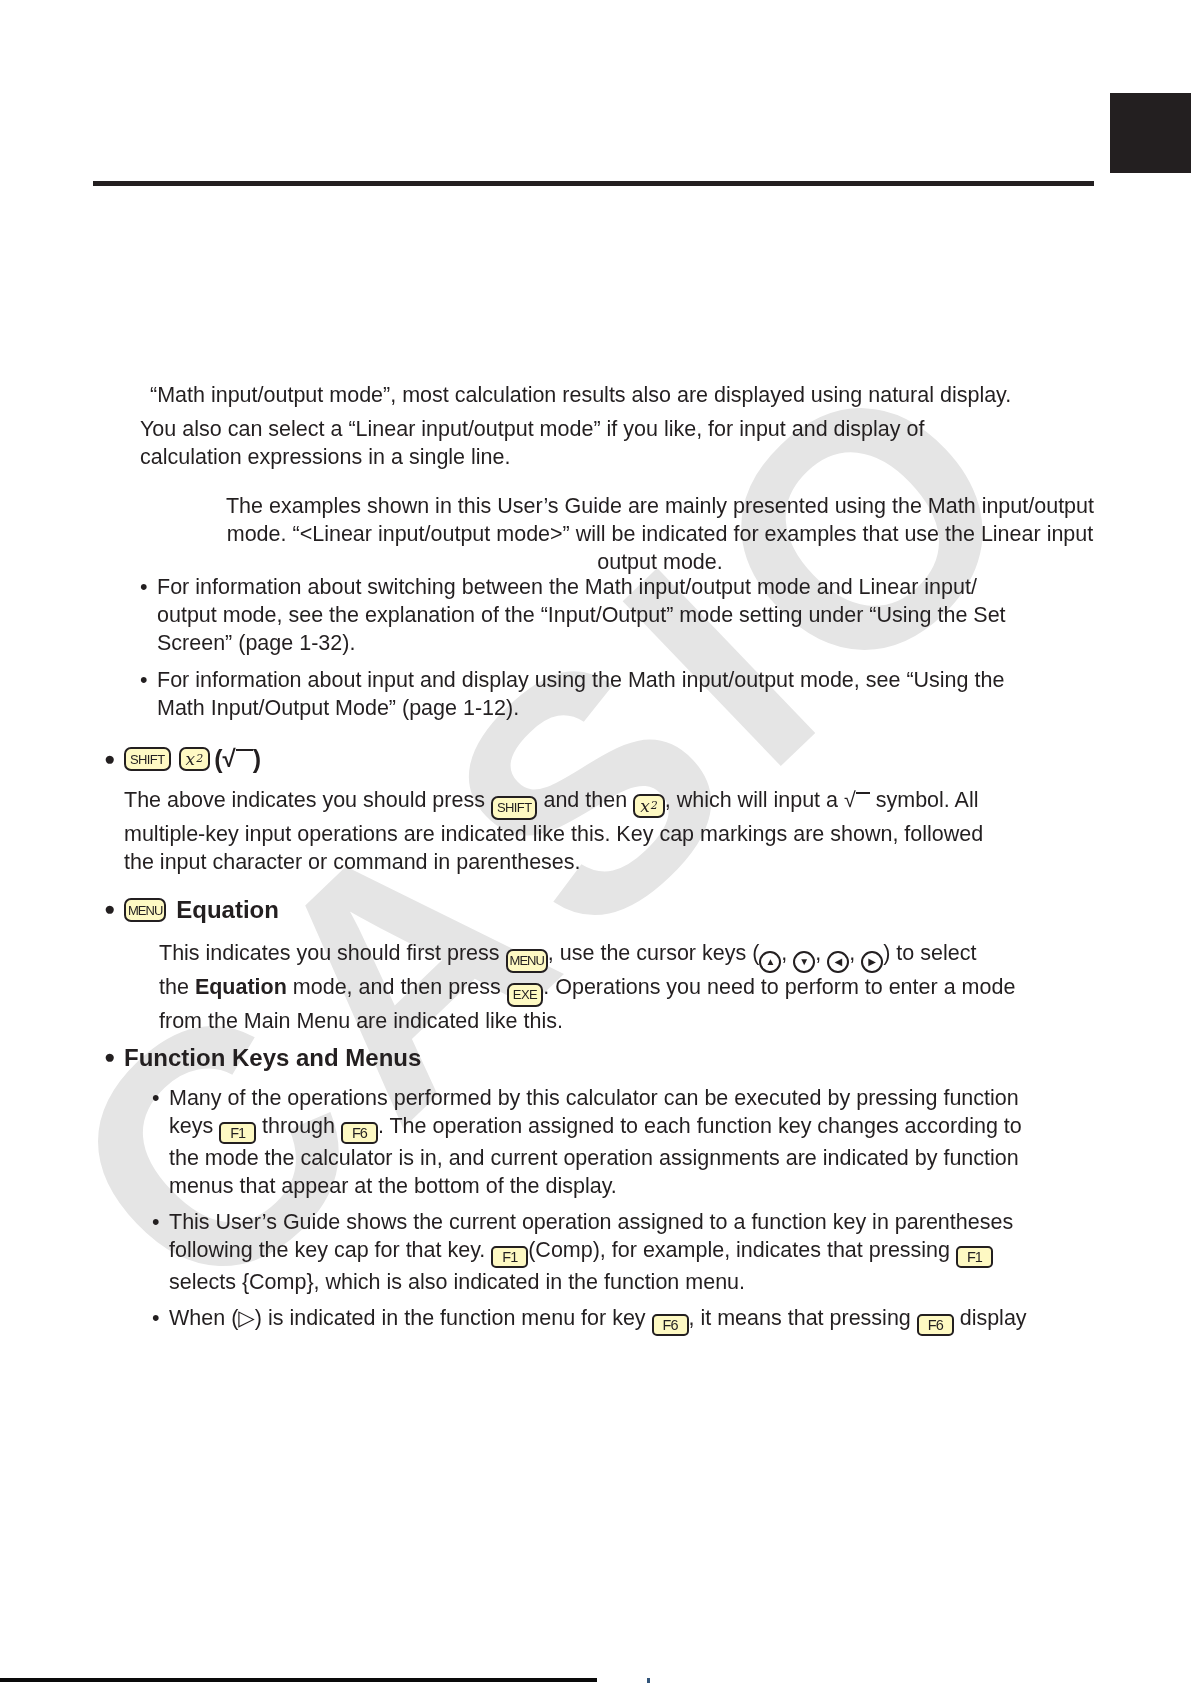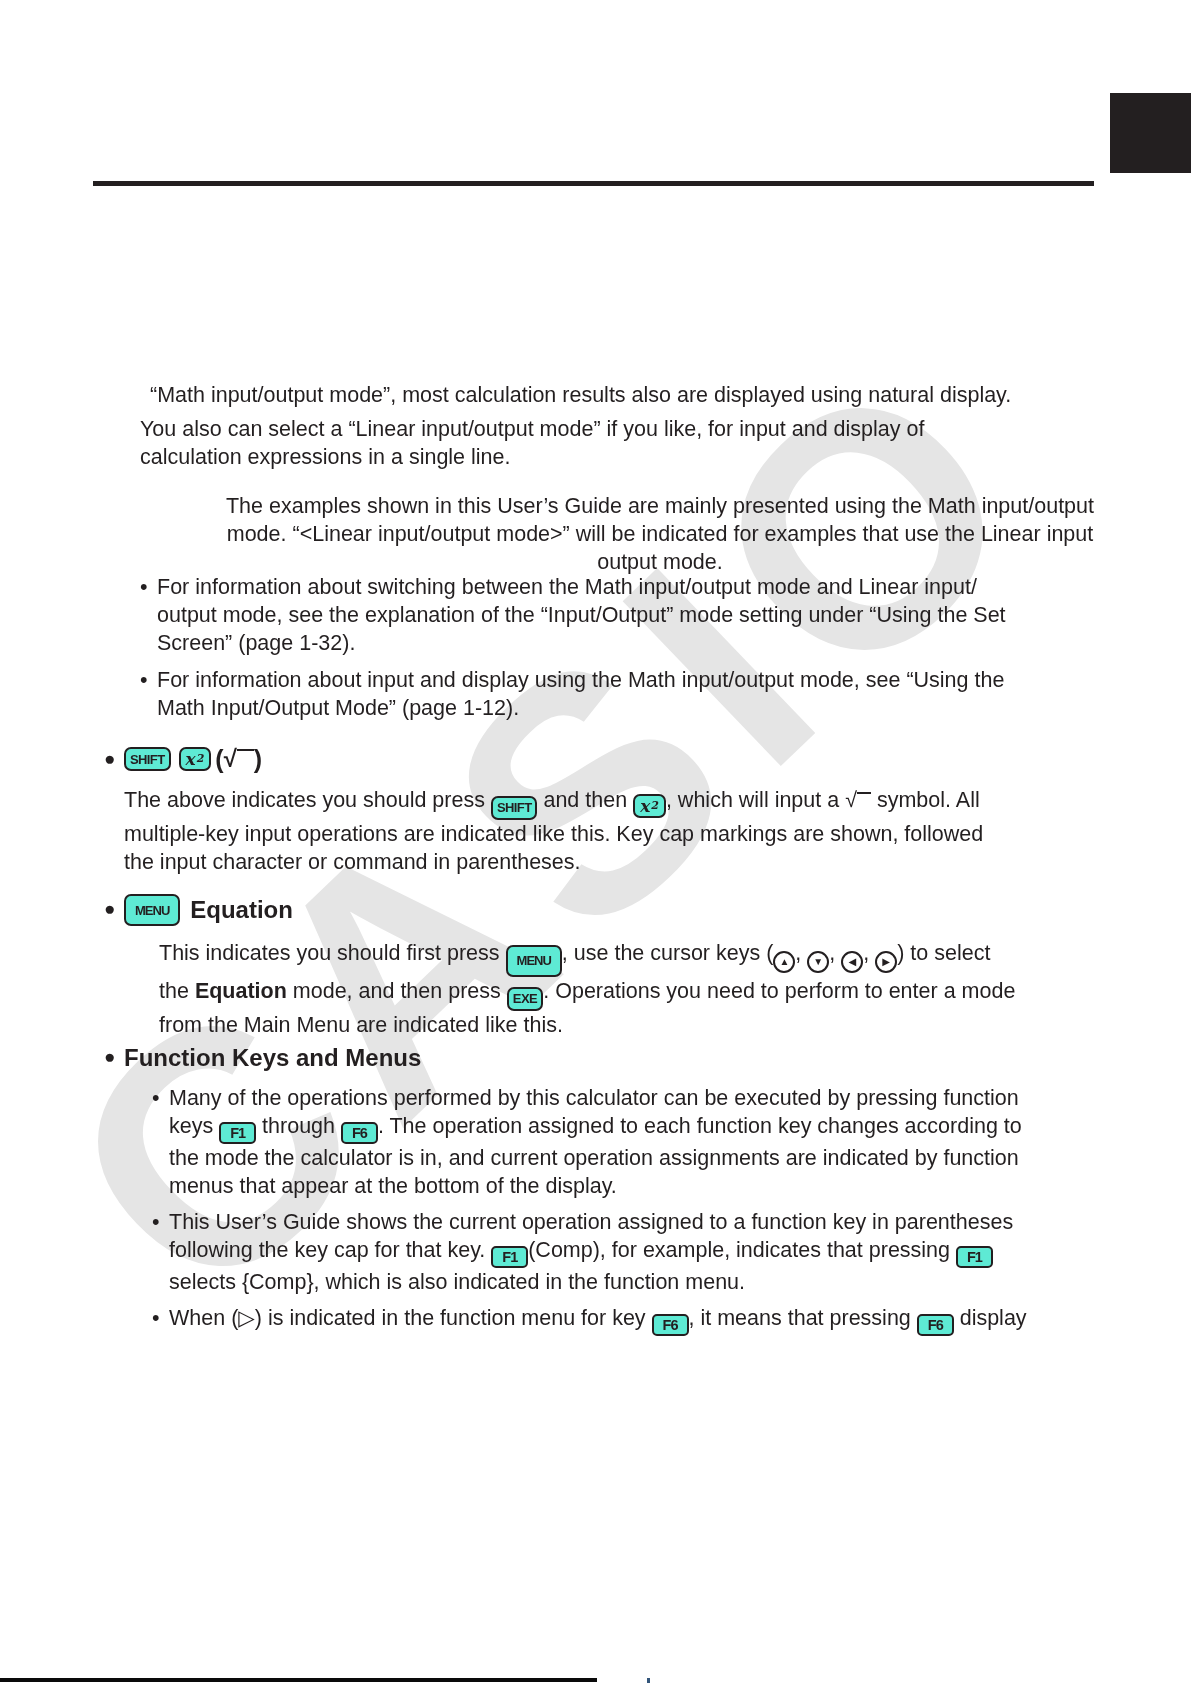--- a/index.html
+++ b/index.html
@@ -45,25 +45,25 @@
   #sec1-body{margin-top:12px;width:1000px;}
   #sec2-body{margin-top:13px;width:1000px;margin-left:35px;}
   .subbullet{display:flex;margin-left:28px;width:980px;}
   .subbullet .dot{flex:0 0 17px;font-size:21.5px;line-height:28px;}
   #sub1{margin-top:10px;}
   #sub2{margin-top:8px;}
   #sub3{margin-top:8px;}
   
   .keycap{
     display:inline-flex;align-items:center;justify-content:center;
-    border:2.5px solid #231f20;border-radius:7px;font-weight:bold;
-    background:#5eead4;box-sizing:border-box;
+    border:2.5px solid #231f20;border-radius:7px;font-weight:normal;
+    background:#fef9c3;box-sizing:border-box;
   }
   .k-shift{height:24px;padding:0 4px;font-size:13px;letter-spacing:-0.6px;}
-  .k-menu{height:32px;padding:0 9px;font-size:13px;letter-spacing:-1px;text-align:right;}
+  .k-menu{height:24px;padding:0 2px;font-size:13px;letter-spacing:-1px;text-align:right;}
   .k-exe{height:24px;padding:0 4px;font-size:13px;letter-spacing:-0.5px;}
   .k-x2{height:24px;padding:0 5px;font-size:17px;
         font-family:"DejaVu Serif",serif;font-style:italic;}
   .k-x2 sup{font-size:11px;line-height:0;margin-left:1px;}
   .k-f{height:22px;padding:0 9px;font-size:14.5px;border-radius:5px;letter-spacing:-1px;}
   .inlinekey{vertical-align:-5px;}
   
   .ckey{
     display:inline-flex;align-items:center;justify-content:center;
     width:22px;height:22px;border:2.5px solid #231f20;border-radius:50%;

